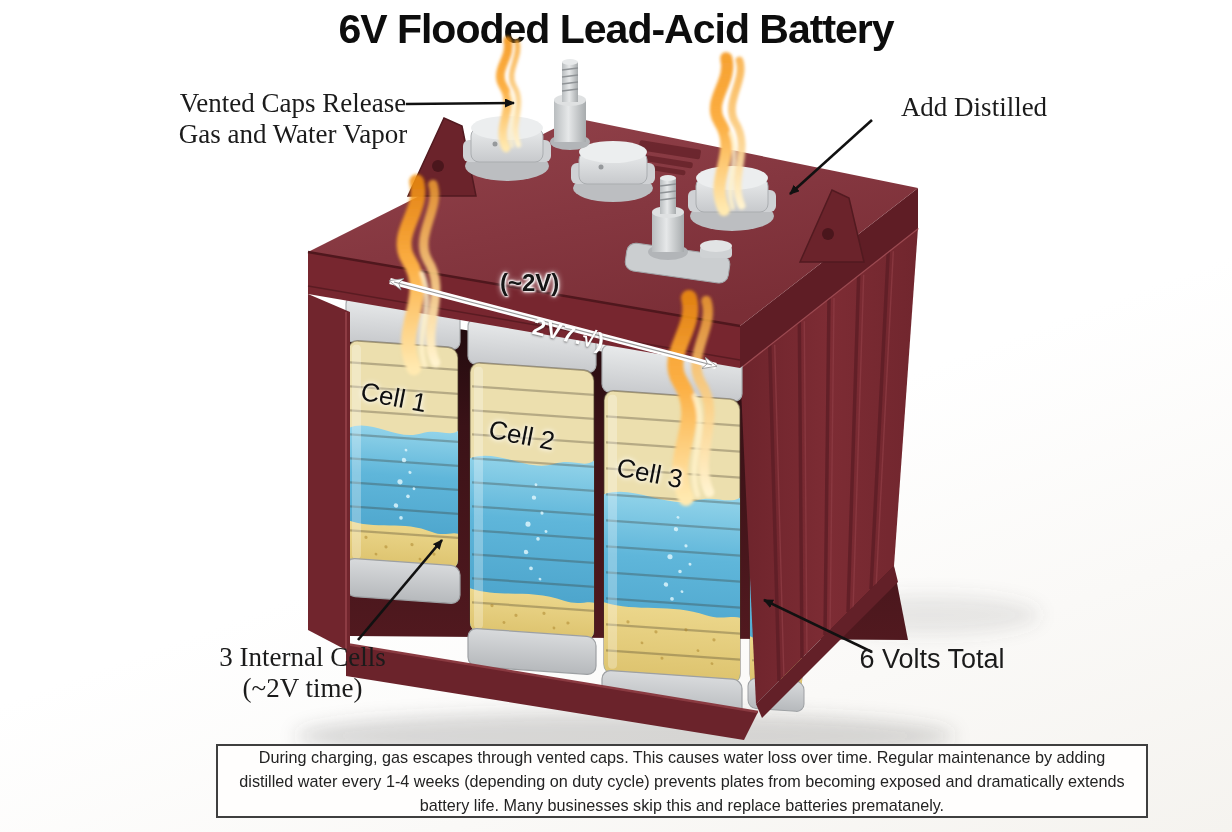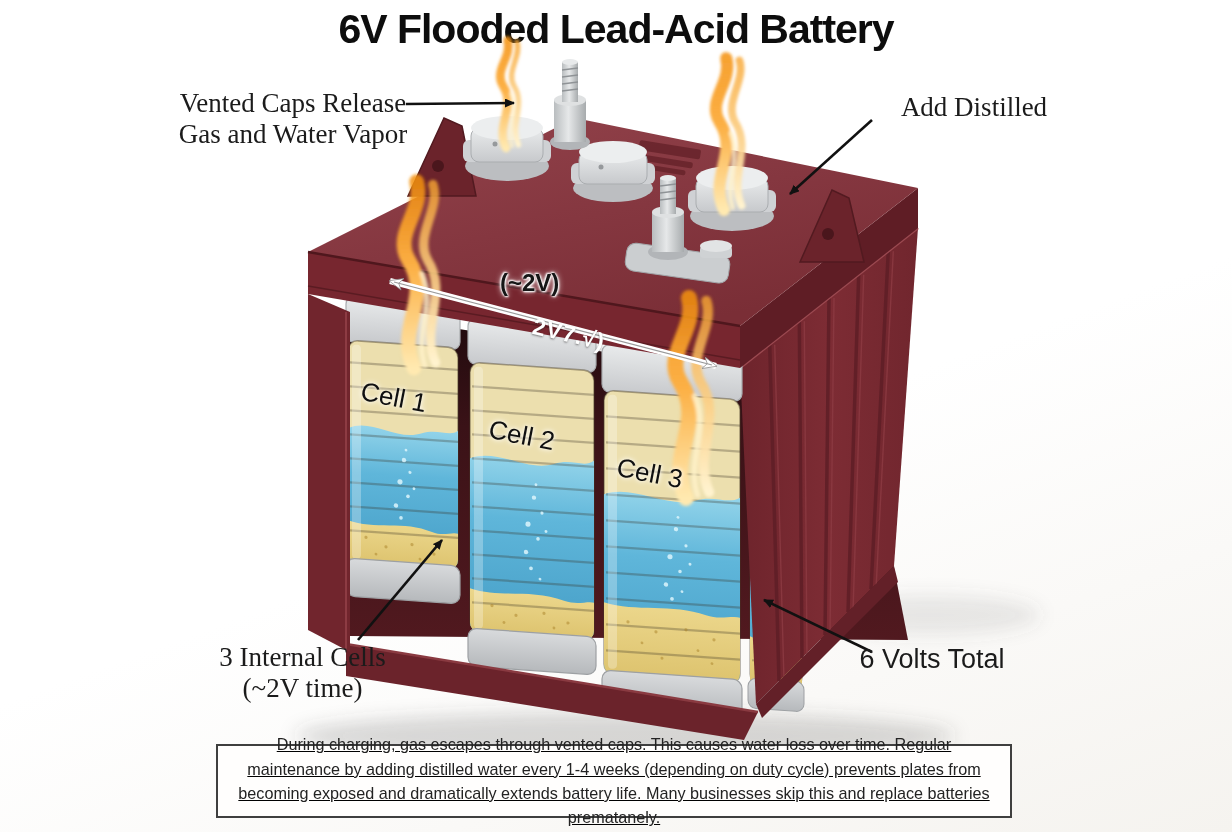--- a/index.html
+++ b/index.html
@@ -29,23 +29,23 @@
     transform:rotate(13deg);transform-origin:left top;
     text-shadow:0 1px 2px rgba(40,40,40,.55);
     letter-spacing:1px;
   }
   .cell-lbl{
     position:absolute;font-size:26px;font-weight:500;color:#101010;
     transform:rotate(11deg);transform-origin:left top;white-space:nowrap;
     text-shadow:0 0 4px rgba(255,255,255,.95),0 0 7px rgba(255,255,255,.8);
   }
   .caption-box{
-    position:absolute;left:216px;top:744px;width:796px;height:74px;
+    position:absolute;left:216px;top:744px;width:932px;height:74px;
     border:2px solid #3f3f3f;background:#fffefd;box-sizing:border-box;
-    display:flex;align-items:center;justify-content:center;text-decoration:underline;
+    display:flex;align-items:center;justify-content:center;
   }
   .caption-box p{
     margin:0;padding:4px 12px;font-size:16.2px;line-height:1.5;color:#232323;
     text-align:center;
   }
 </style>
 </head>
 <body>
 
 <div class="stage">

